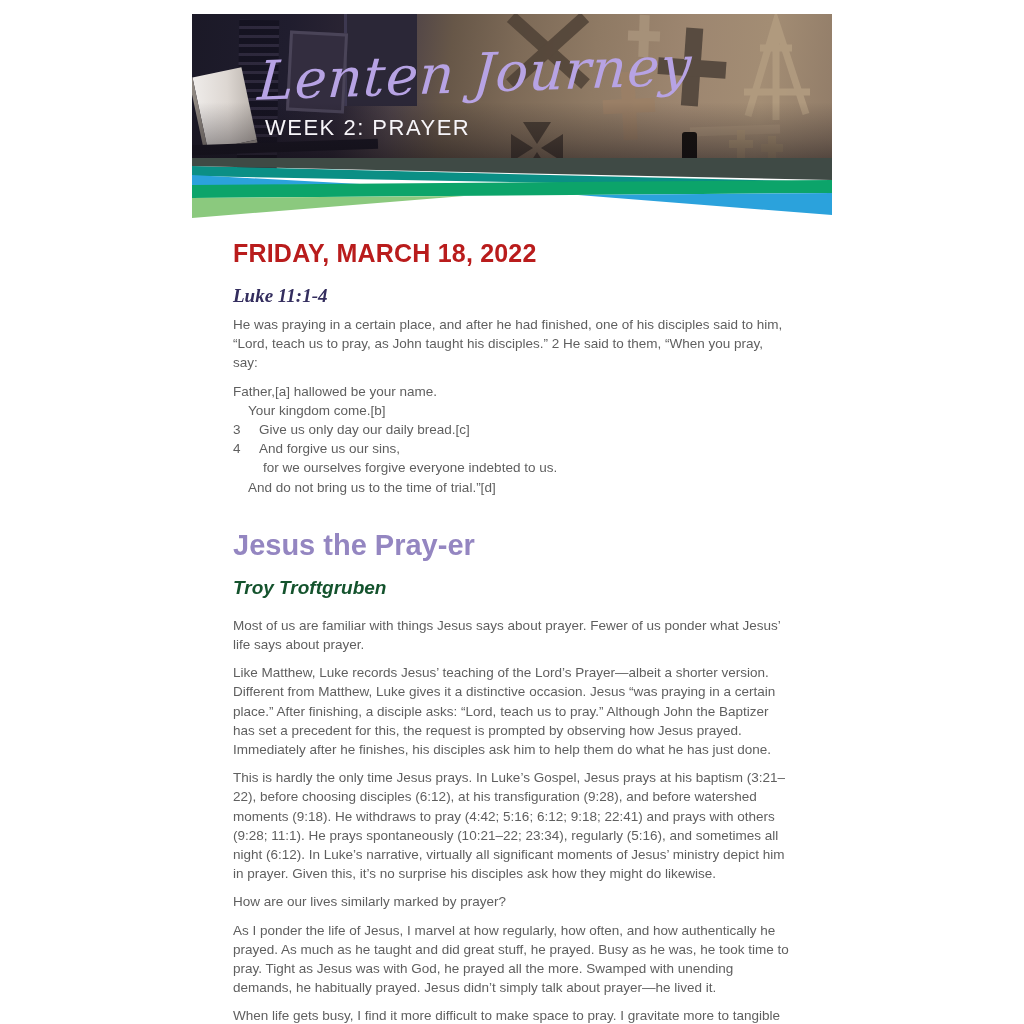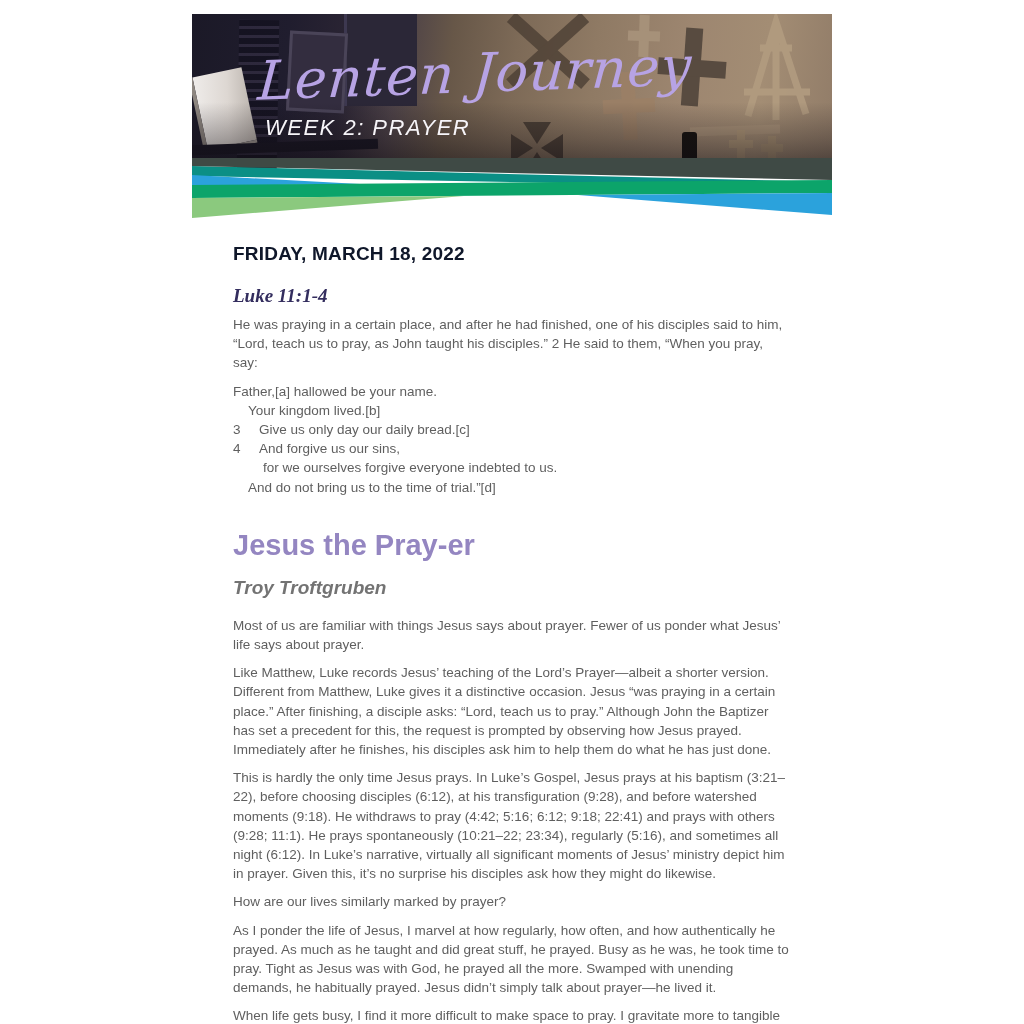--- a/index.html
+++ b/index.html
@@ -48,28 +48,27 @@
   .banner-script {
     position: absolute; left: 66px; top: 28px; z-index: 3;
     font-family: "DejaVu Serif", serif; font-style: italic; font-weight: 400;
     font-size: 54px; color: #b7a3e4; white-space: nowrap;
     transform: rotate(-2deg) skewX(-6deg); letter-spacing: 1px;
   }
   .banner-sub {
     position: absolute; left: 73px; top: 101px; z-index: 3;
     font-size: 22px; font-weight: 500; color: #f7f5f9; letter-spacing: 1.5px;
     white-space: nowrap;
-    font-style: italic;
   }
   .stripes { position: absolute; left: 0; top: 144px; z-index: 4; display: block; }
 
   
   .content { padding: 14px 41px 0 41px; }
   .date-heading {
-    font-size: 19px; line-height: 31px; font-weight: 700; color: #0f172a;
+    font-size: 25px; line-height: 31px; font-weight: 700; color: #b91c1c;
     margin: 0 0 16px 0; letter-spacing: .2px;
   }
   .scripture-ref {
     font-family: "Liberation Serif", "DejaVu Serif", serif;
     font-style: italic; font-weight: 700; font-size: 19px; line-height: 22px;
     color: #332d5e; margin: 16px 0 8px 0;
   }
   .body-p, .poem {
     font-size: 13.5px; line-height: 19.2px; color: #5f5f5f; margin: 0 0 9px 0;
   }
@@ -78,21 +77,21 @@
   .verse-num { position: absolute; left: 0; top: 0; }
   .ind-a { padding-left: 15px; }
   .ind-b { padding-left: 26px; }
   .ind-c { padding-left: 30px; }
   .essay-title {
     font-size: 29px; line-height: 33px; font-weight: 700; color: #9486c1;
     margin: 32px 0 15px 0;
   }
   .essay-author {
     font-size: 19px; line-height: 22px; font-weight: 700; font-style: italic;
-    color: #737373; margin: 0 0 17px 0;
+    color: #14532d; margin: 0 0 17px 0;
   }
 </style>
 </head>
 <body>
 
 <div class="column">
 
   <div class="banner">
     <div class="photo">
       <div class="deco-slats"></div>
@@ -160,21 +159,21 @@
     <h2 class="scripture-ref">Luke 11:1-4</h2>
     <p class="body-p">He was praying in a certain place, and after he had finished, one of his disciples said to him, “Lord, teach us to pray, as John taught his disciples.” 2 He said to them, “When you pray, say:</p>
 
     <div class="poem">
       <div class="poem-line">
         <span class="verse-num"></span>
         <span>Father,[a] hallowed be your name.</span>
       </div>
       <div class="poem-line ind-a">
         <span class="verse-num"></span>
-        <span>Your kingdom lived.[b]</span>
+        <span>Your kingdom come.[b]</span>
       </div>
       <div class="poem-line ind-b">
         <span class="verse-num">3</span>
         <span>Give us only day our daily bread.[c]</span>
       </div>
       <div class="poem-line ind-b">
         <span class="verse-num">4</span>
         <span>And forgive us our sins,</span>
       </div>
       <div class="poem-line ind-c">

